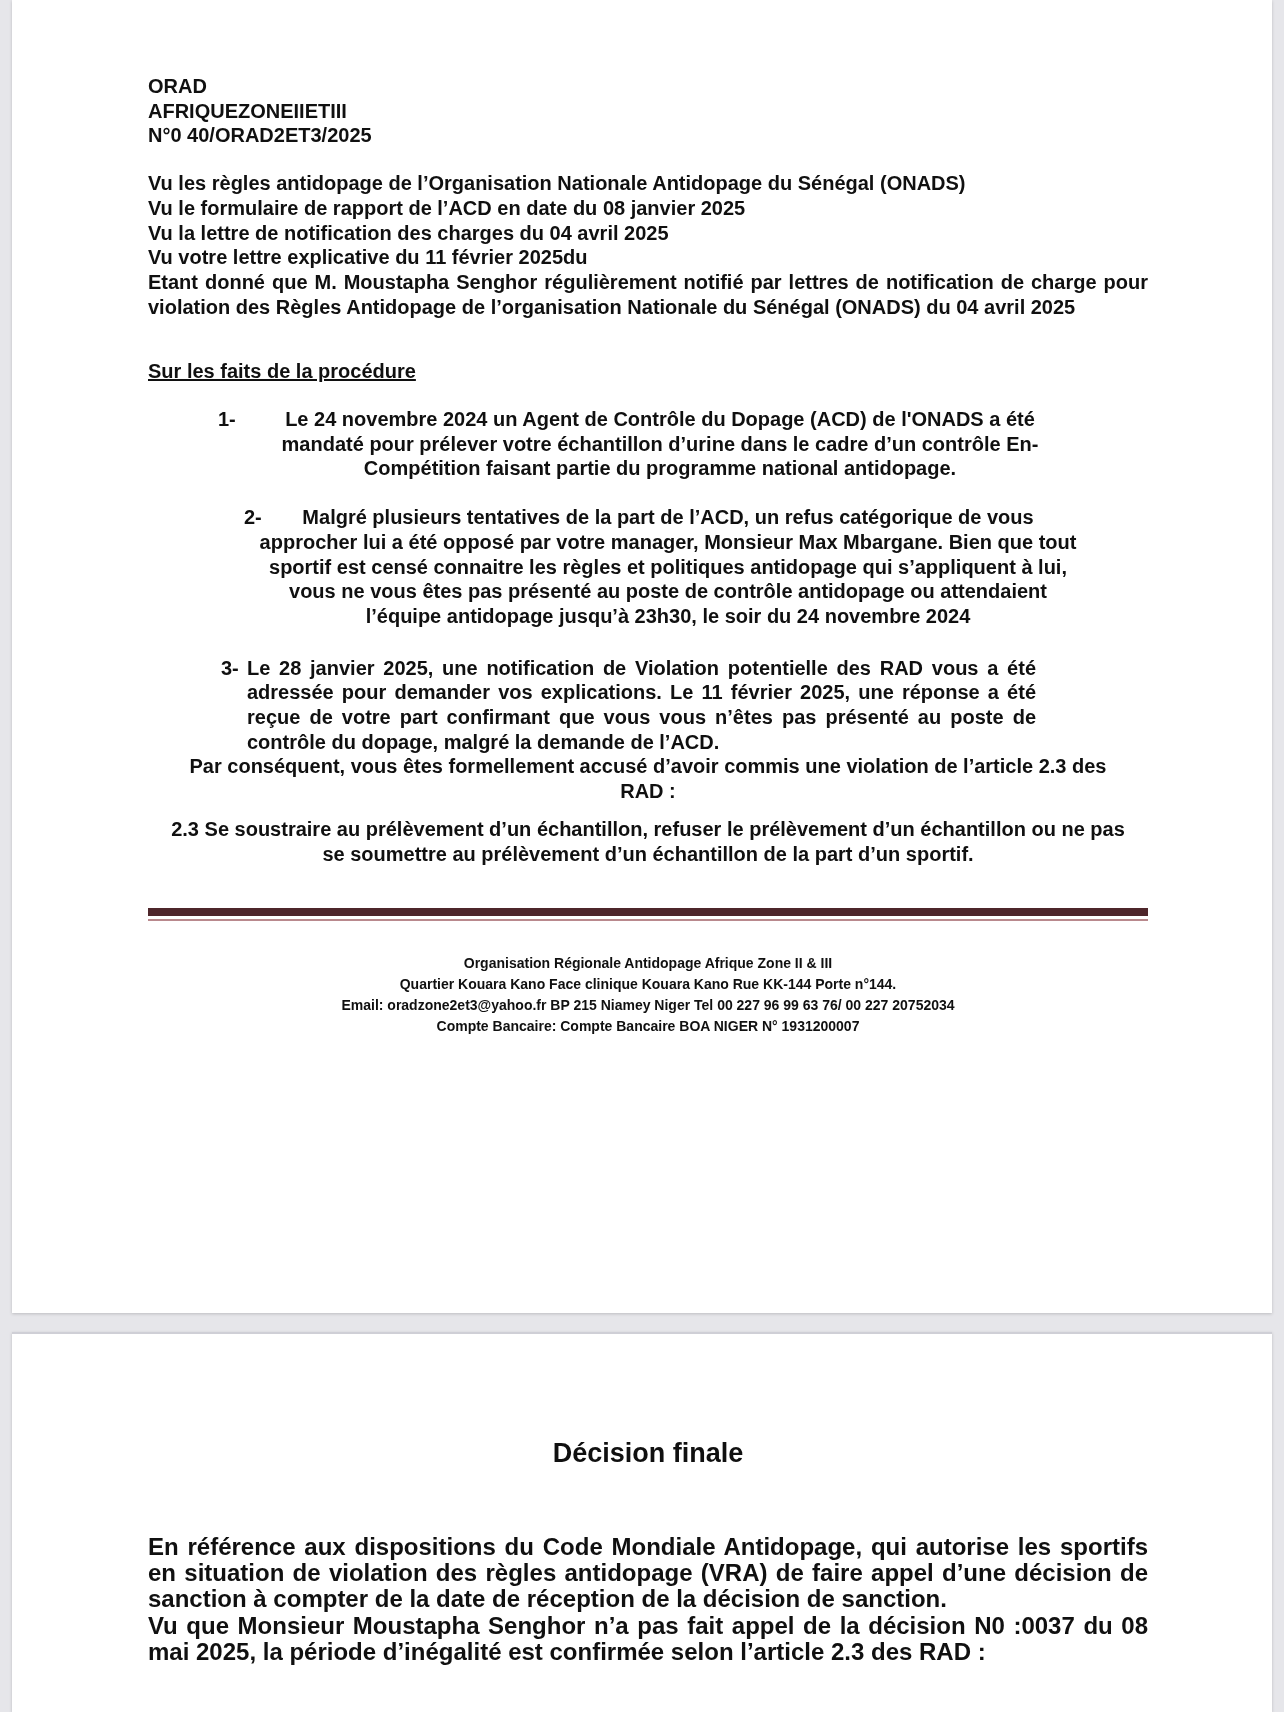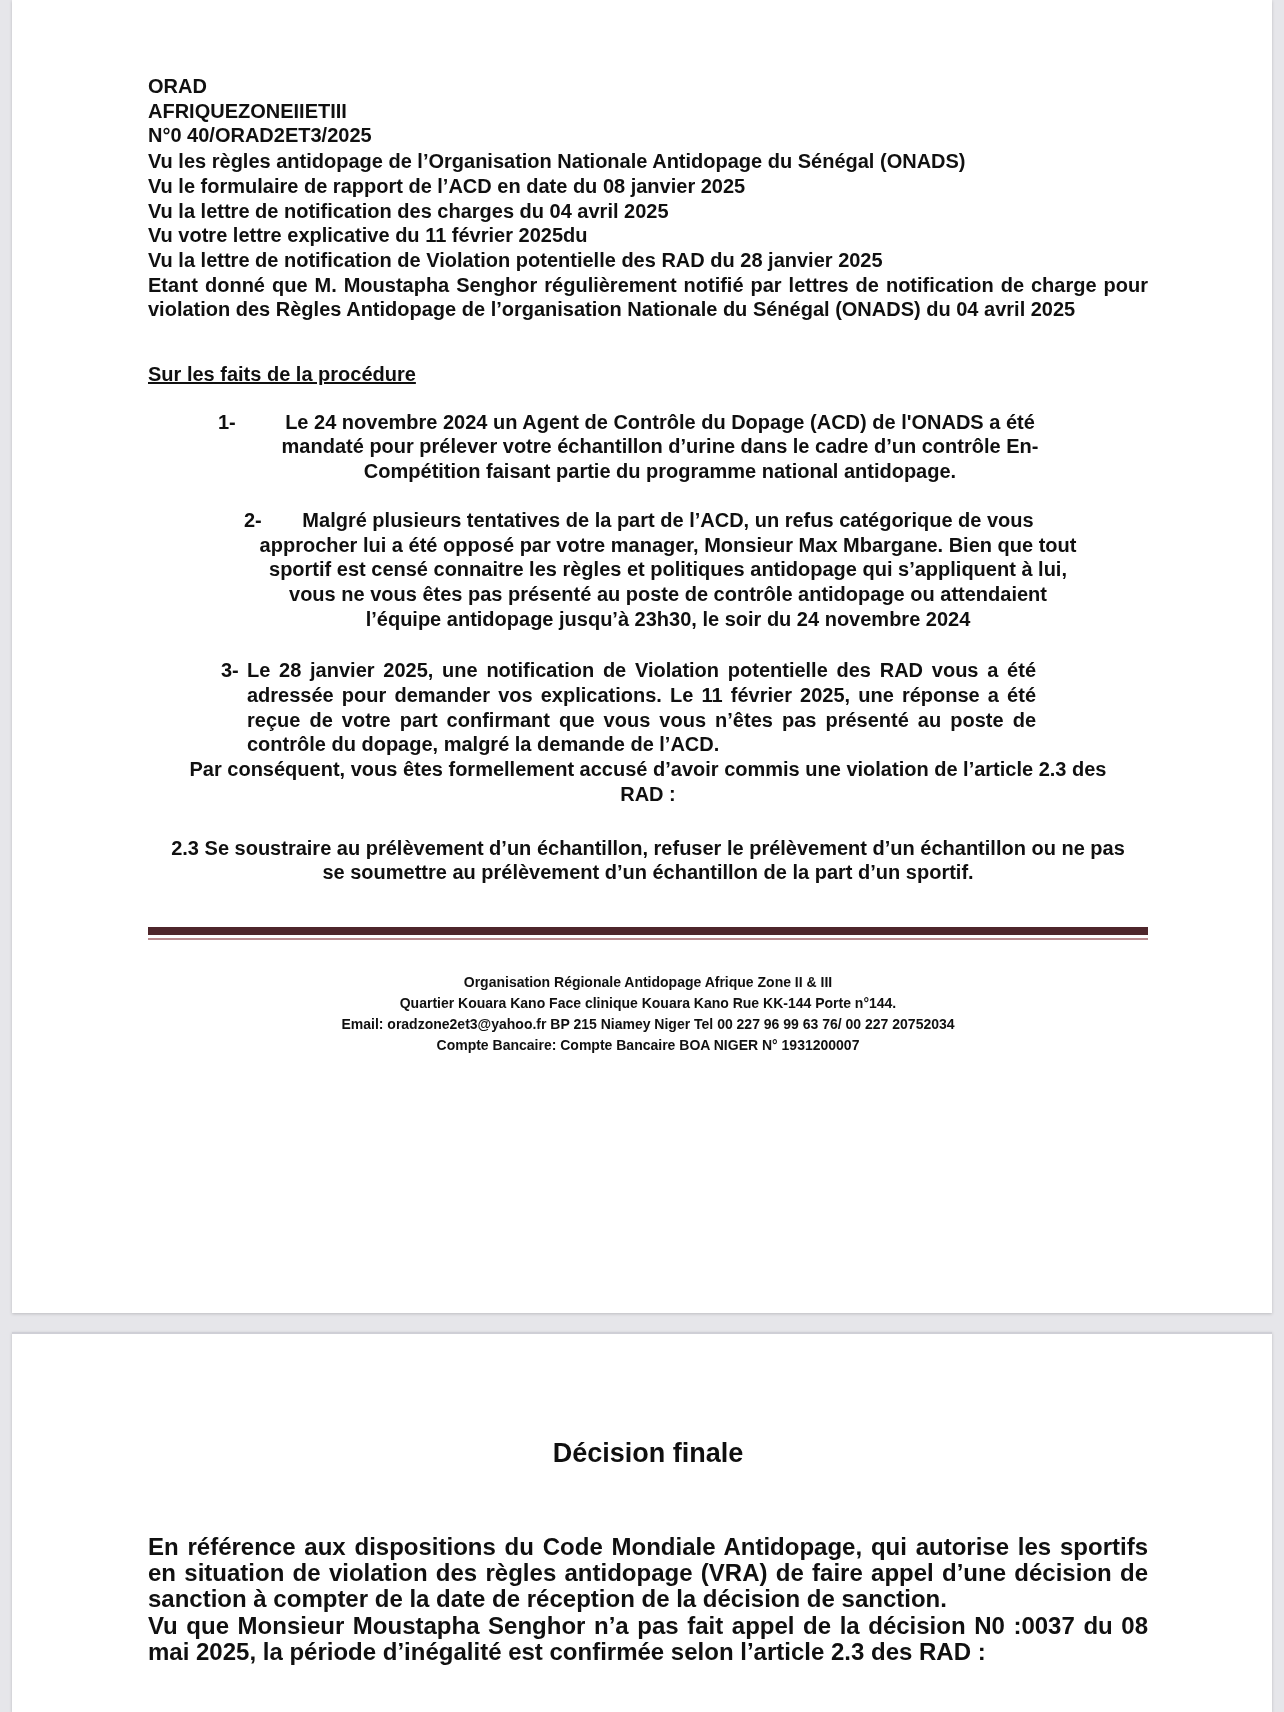--- a/index.html
+++ b/index.html
@@ -29,21 +29,21 @@
     margin-top:19px;
     border-top:2px solid #cfcfd6;
     padding:103px 124px 0 136px;
   }
   .doc{
     font-weight:bold;
     font-size:20px;
     line-height:24.7px;
   }
   .hdr-line{white-space:nowrap;}
-  .vu-block{margin-top:1px;}
+  .vu-block{margin-top:23px;}
   .vu-line{white-space:nowrap;}
   .etant{ text-align:justify; margin:0;}
   .section-heading{
     margin-top:40px;
     text-decoration:underline;
     white-space:nowrap;
   }
   .list-item{
     position:relative;
     margin-top:23px;
@@ -58,21 +58,21 @@
   .li-2{text-align:center;padding:0 70px 0 110px;margin-top:24px;}
   .li-2 .marker{left:96px;}
   .li-3{text-align:justify;padding:0 112px 0 99px;margin-top:27px;}
   .li-3 .marker{left:73px;}
   .centered{text-align:center;}
   .consequence{
     text-align:center;
     padding:0 40px;
   }
   .article{
-    margin-top:29px;
+    margin-top:13px;
     text-align:center;
     padding:0 20px;
   }
   .separator{
     margin-top:42px;
     width:1000px;
   }
   .separator .thick{height:8px;background:#4e262b;}
   .separator .gap{height:3px;background:#ffffff;}
   .separator .thin{height:2px;background:#b9898d;}
@@ -106,21 +106,20 @@
       <div class="hdr-line">ORAD</div>
       <div class="hdr-line">AFRIQUEZONEIIETIII</div>
       <div class="hdr-line">N°0 40/ORAD2ET3/2025</div>
     </div>
 
     <div class="vu-block">
       <div class="vu-line">Vu les règles antidopage de l’Organisation Nationale Antidopage du Sénégal (ONADS)</div>
       <div class="vu-line">Vu le  formulaire de rapport de l’ACD en date du 08 janvier 2025</div>
       <div class="vu-line">Vu la lettre de notification des charges du 04 avril 2025</div>
       <div class="vu-line">Vu votre lettre explicative du 11 février 2025du</div>
-      <div class="vu-line">Vu la lettre de notification de Violation potentielle des RAD du 28 janvier 2025</div>
       <p class="etant">Etant donné que M. Moustapha Senghor régulièrement notifié par lettres de notification de charge pour violation des Règles Antidopage de l’organisation Nationale du Sénégal (ONADS) du 04 avril 2025</p>
     </div>
 
     <div class="section-heading">Sur les faits de la procédure</div>
 
     <div class="list-item li-1 centered">
       <span class="marker">1-</span>
       <span>Le 24 novembre 2024 un Agent de Contrôle du Dopage (ACD) de l'ONADS a été mandaté pour prélever votre échantillon d’urine dans le cadre d’un contrôle En-Compétition faisant partie du programme national antidopage.</span>
     </div>
 

